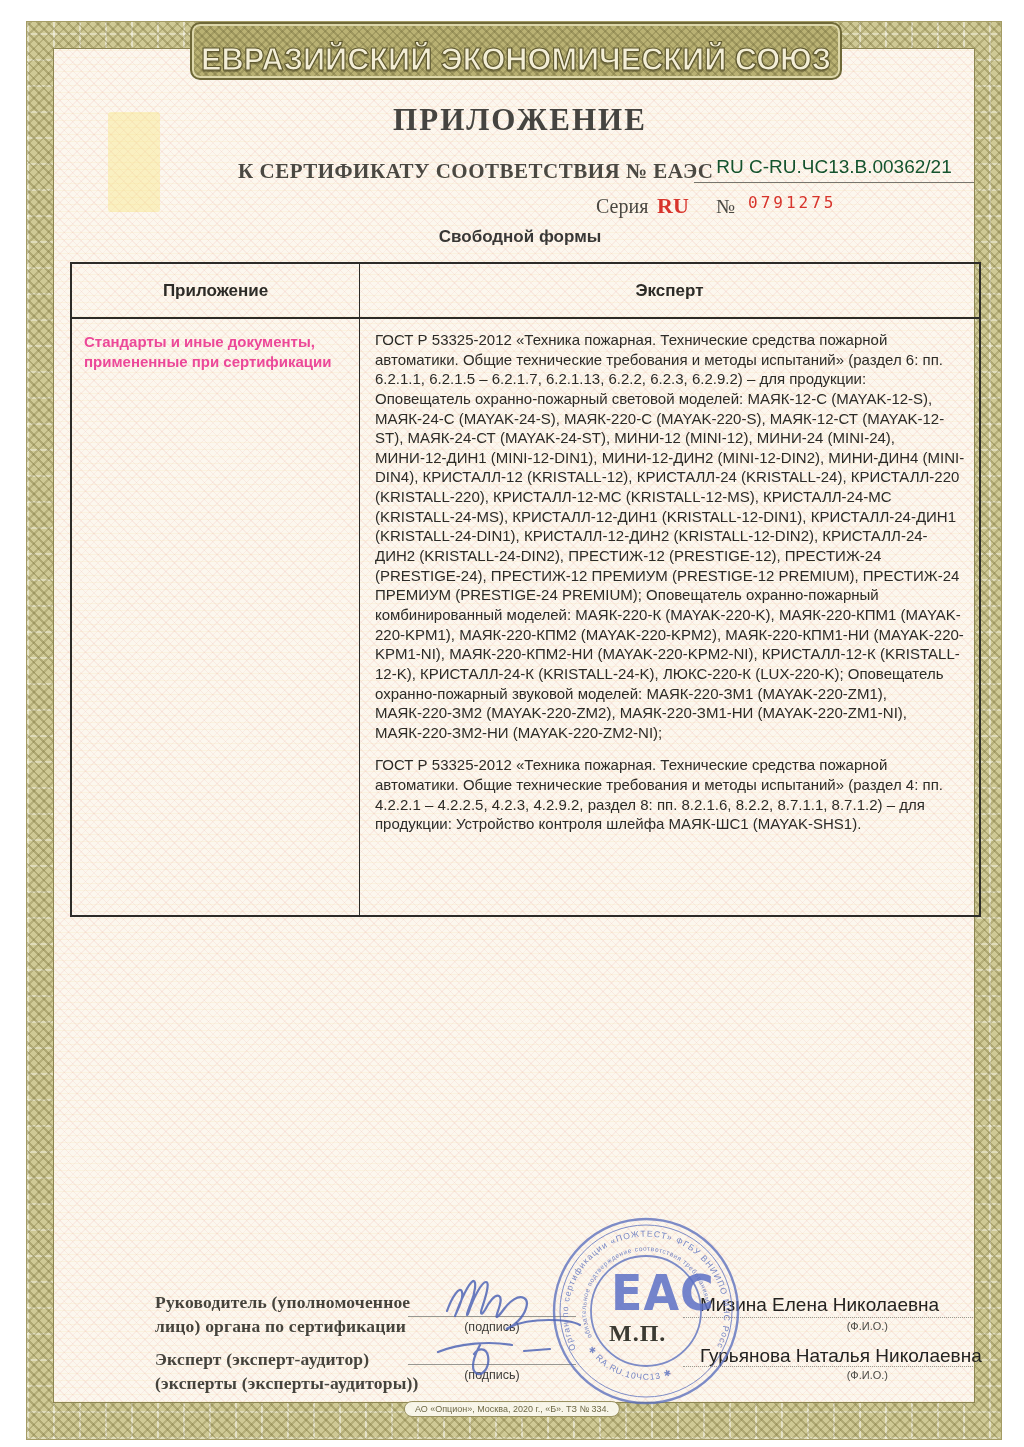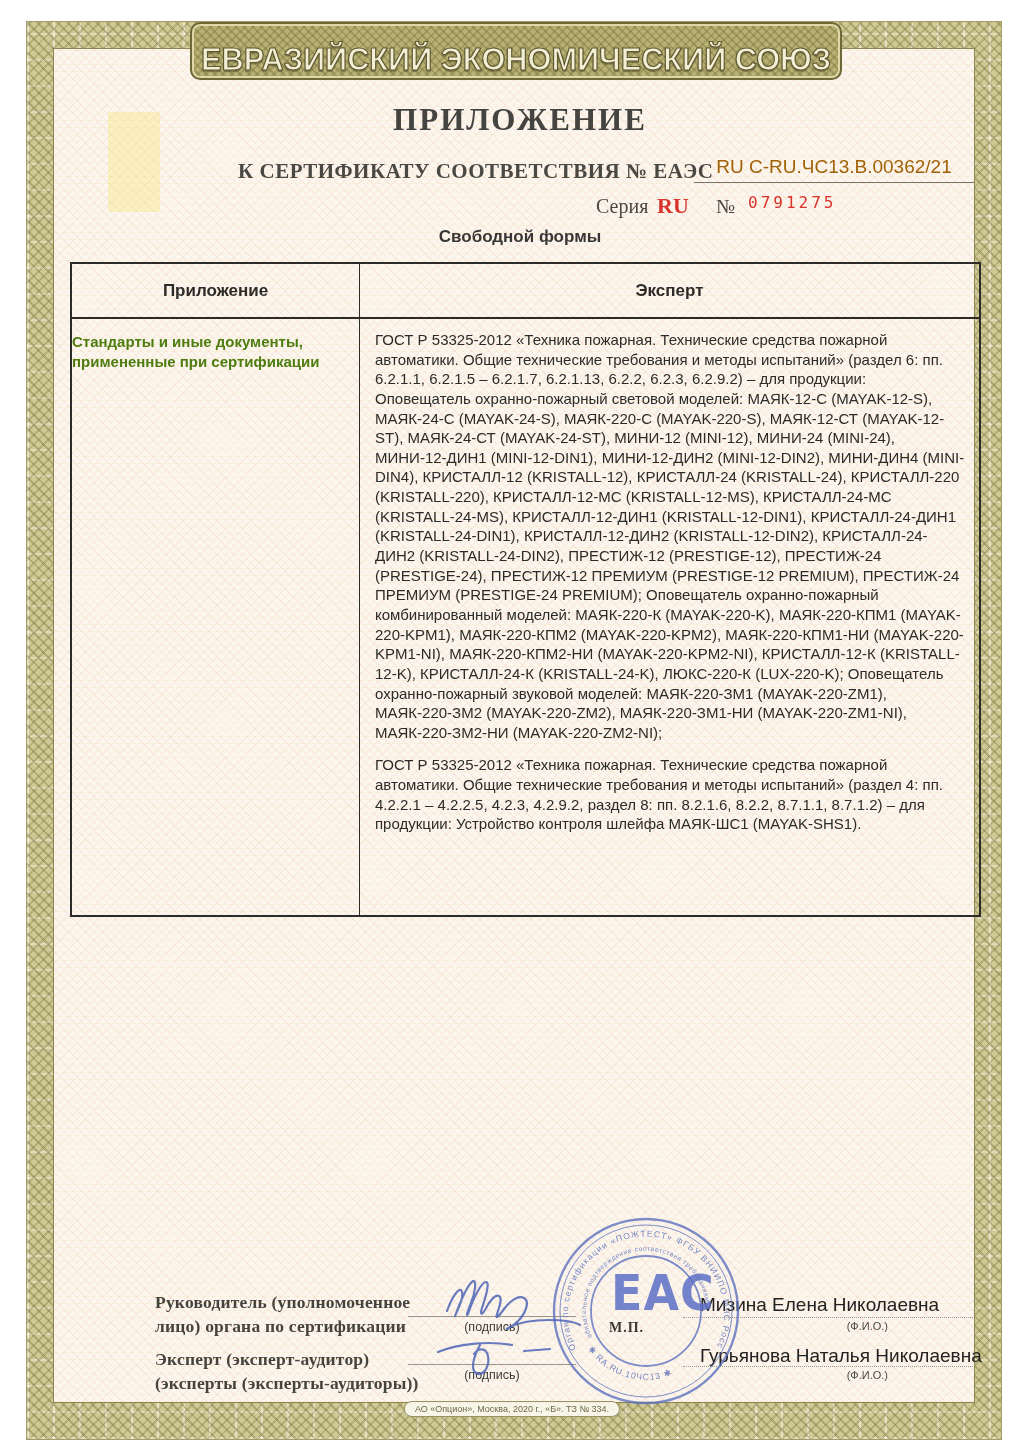--- a/index.html
+++ b/index.html
@@ -57,21 +57,21 @@
     font-family:"Liberation Serif","DejaVu Serif", serif;
     font-weight:bold; font-size:31px; letter-spacing:2px; color:#454440;
   }
   .subtitle{
     position:absolute; left:214px; top:159px;
     font-family:"Liberation Serif","DejaVu Serif", serif;
     font-weight:bold; font-size:21px; color:#4a4842; letter-spacing:.5px;margin-left:24px;
   }
   .cert-number{
     position:absolute; left:694px; top:156px; width:280px; text-align:center;
-    font-size:19px; color:#a16207; padding-bottom:4px;
+    font-size:19px; color:#14532d; padding-bottom:4px;
     border-bottom:1px solid #76756f;
   }
   .series-row{ position:absolute; left:0; top:193px; width:1024px; height:28px;}
   .series-label{ position:absolute; left:596px; top:2px;
     font-family:"Liberation Serif","DejaVu Serif", serif; font-size:20px; color:#4a4842;}
   .series-value{ position:absolute; left:657px; top:0;
     font-family:"Liberation Serif","DejaVu Serif", serif; font-weight:bold; font-size:22px; color:#d8342c;}
   .num-sign{ position:absolute; left:716px; top:2px;
     font-family:"Liberation Serif","DejaVu Serif", serif; font-size:20px; color:#4a4842;}
   .blank-number{ position:absolute; left:748px; top:0;
@@ -85,22 +85,22 @@
     position:absolute; left:70px; top:262px; width:911px; height:655px;
     border:2px solid #2c2b27; box-sizing:border-box;
     display:flex; flex-direction:column; background:transparent;
   }
   .apx-head{ display:flex; height:55px; border-bottom:2px solid #2c2b27; box-sizing:border-box;}
   .apx-body{ display:flex; flex:1;}
   .col-left{ width:288px; border-right:1px solid #2c2b27; box-sizing:border-box;}
   .col-right{ flex:1;}
   .th{ display:flex; align-items:center; justify-content:center;
        font-weight:bold; font-size:17px; color:#2c2b27;}
-  .cell-appendix{ padding:13px 12px 0 0; font-weight:bold; font-size:15px;
-       line-height:1.33; color:#4d7c0f;}
+  .cell-appendix{ padding:13px 12px 0 12px; font-weight:bold; font-size:15px;
+       line-height:1.33; color:#ec4899;}
   .cell-desc{ padding:11px 14px 0 15px; font-size:15px; line-height:1.31; color:#2c2b27;}
   .cell-desc p{ margin:0 0 13px 0;}
   
   .sig-label{
     position:absolute; font-family:"Liberation Serif","DejaVu Serif", serif;
     font-weight:bold; font-size:17.5px; line-height:1.35; color:#45433c; letter-spacing:.2px;
   }
   .lbl-head{ left:155px; top:1291px; width:258px;}
   .lbl-expert{ left:155px; top:1348px; width:268px;}
   .sig-line{ position:absolute; border-bottom:1px solid #979792; height:0; width:168px; left:408px;}
@@ -118,21 +118,21 @@
   
   .stamp-svg{ position:absolute; left:546px; top:1211px; }
   .eac-logo{
     position:absolute; left:611px; top:1266px;
     font-family:"DejaVu Sans", sans-serif; font-weight:bold; font-size:46px;
     letter-spacing:1px; color:rgba(92,112,198,.85); transform:scaleY(1.08);
   }
   .mp-label{
     position:absolute; left:609px; top:1320px;
     font-family:"Liberation Serif","DejaVu Serif", serif; font-weight:bold;
-    font-size:14px; letter-spacing:1px; color:#3b3a32;
+    font-size:24px; letter-spacing:1px; color:#3b3a32;
   }
   .scribbles{ position:absolute; left:420px; top:1255px;}
   
   .imprint{
     position:absolute; left:50%; transform:translateX(-50%); top:1401px;
     background:rgba(252,250,240,.92); border:1px solid #99915f; border-radius:8px;
     padding:2px 10px; font-size:9px; color:#6e6847; white-space:nowrap;
   }
 </style>
 </head>

